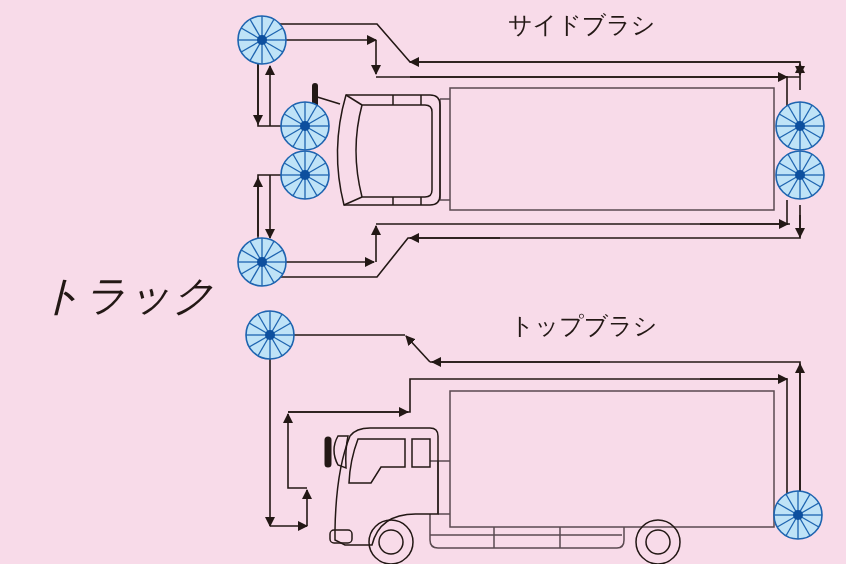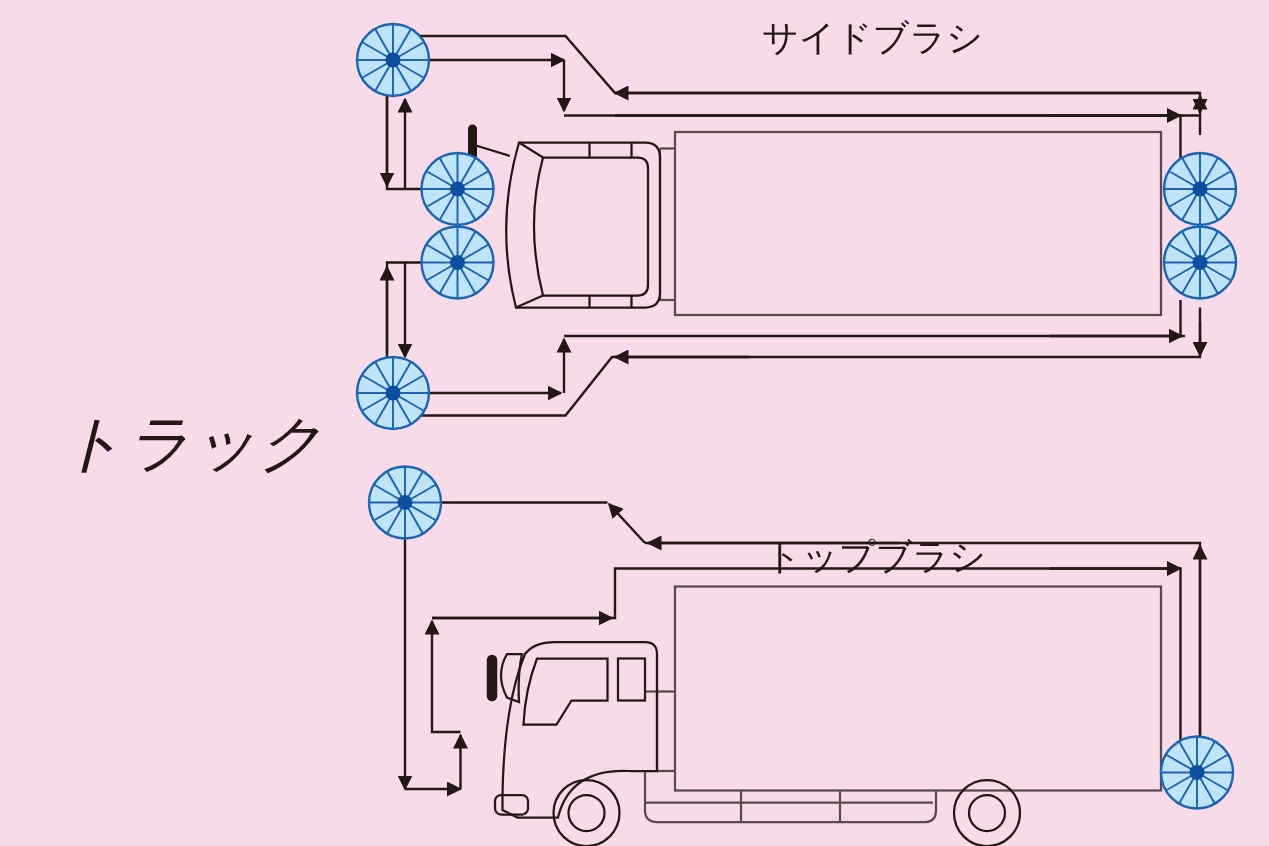--- a/index.html
+++ b/index.html
@@ -1,21 +1,21 @@
 <!DOCTYPE html>
 <html><head>
 <meta charset="utf-8">
 <style>
   html, body { margin: 0; padding: 0; }
   body { width: 846px; height: 564px; background: #f8dbe9; overflow: hidden; position: relative; font-family: "DejaVu Sans", sans-serif; }
   #stage { position: absolute; left: 0; top: 0; }
   .label { position: absolute; color: #231815; white-space: nowrap; }
   #title { left: 40px; top: 268px; font-size: 42px; letter-spacing: 1px; font-style: italic; }
   #side-label { left: 508px; top: 9px; font-size: 24px; font-family: Liberation Mono, monospace; }
-  #top-label { left: 510px; top: 310px; font-size: 24px; margin-top: 45px; }
+  #top-label { left: 510px; top: 310px; font-size: 24px; }
 </style>
 </head>
 <body>
 
 <svg id="stage" width="846" height="564" viewBox="0 0 846 564">
   <defs>
     <marker id="ah" markerWidth="10" markerHeight="10" refX="9" refY="5" orient="auto" markerUnits="userSpaceOnUse">
       <path d="M0,0 L10,5 L0,10 z" fill="#231815"></path>
     </marker>
   </defs>

